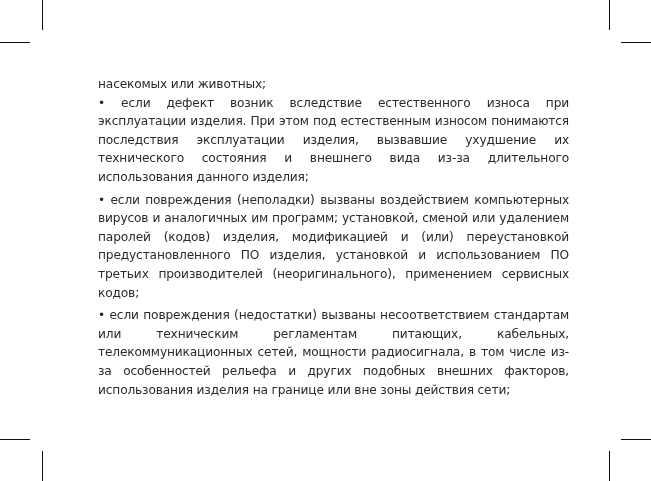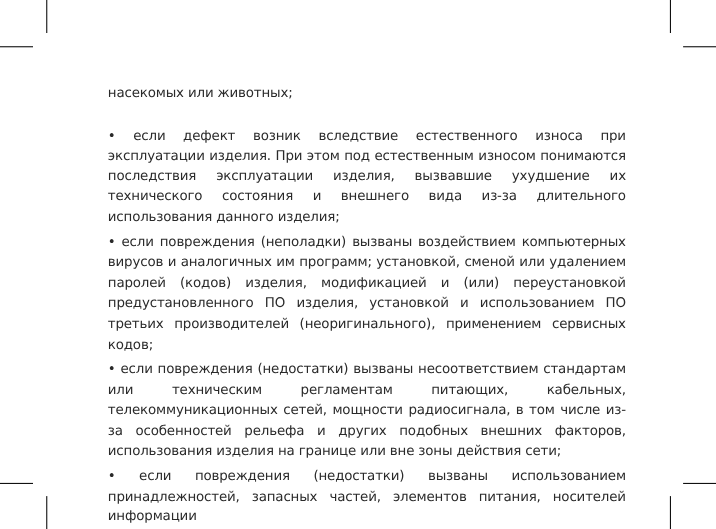--- a/index.html
+++ b/index.html
@@ -12,21 +12,21 @@
       left: 98px; top: 75px;
       width: 471px;
       font-family: "DejaVu Sans", sans-serif;
       font-size: 12.2px;
       line-height: 18.6px;
       color: #2a2a2a;
       text-align: justify;
       letter-spacing: -0.15px;
     }
     .para { margin: 0 0 4px 0; }
-    .para:first-child { margin-bottom: 20px; }
+    .para:first-child { margin-bottom: 0; }
     .bullet { display: inline; }
   </style>
 </head>
 <body>
 
 <div class="mark" style="left:42px;top:0;width:1px;height:30px;"></div>
 <div class="mark" style="left:0;top:42px;width:30px;height:1px;"></div>
 <div class="mark" style="left:609px;top:0;width:1px;height:30px;"></div>
 <div class="mark" style="left:621px;top:42px;width:30px;height:1px;"></div>
 <div class="mark" style="left:0;top:439px;width:30px;height:1px;"></div>
@@ -41,17 +41,13 @@
     <span>если дефект возник вследствие естественного износа при эксплуатации изделия. При этом под естественным износом понимаются последствия эксплуатации изделия, вызвавшие ухудшение их технического состояния и внешнего вида из-за длительного использования данного изделия;</span>
   </p>
   <p class="para">
     <span class="bullet">•</span>
     <span>если повреждения (неполадки) вызваны воздействием компьютерных вирусов и аналогичных им программ; установкой, сменой или удалением паролей (кодов) изделия, модификацией и (или) переустановкой предустановленного ПО изделия, установкой и использованием ПО третьих производителей (неоригинального), применением сервисных кодов;</span>
   </p>
   <p class="para">
     <span class="bullet">•</span>
     <span>если повреждения (недостатки) вызваны несоответствием стандартам или техническим регламентам питающих, кабельных, телекоммуникационных сетей, мощности радиосигнала, в том числе из-за особенностей рельефа и других подобных внешних факторов, использования изделия на границе или вне зоны действия сети;</span>
   </p>
-  <p class="para">
-    <span class="bullet">•</span>
-    <span>если повреждения (недостатки) вызваны использованием принадлежностей, запасных частей, элементов питания, носителей информации</span>
-  </p>
 </div>
 
 </body></html>

